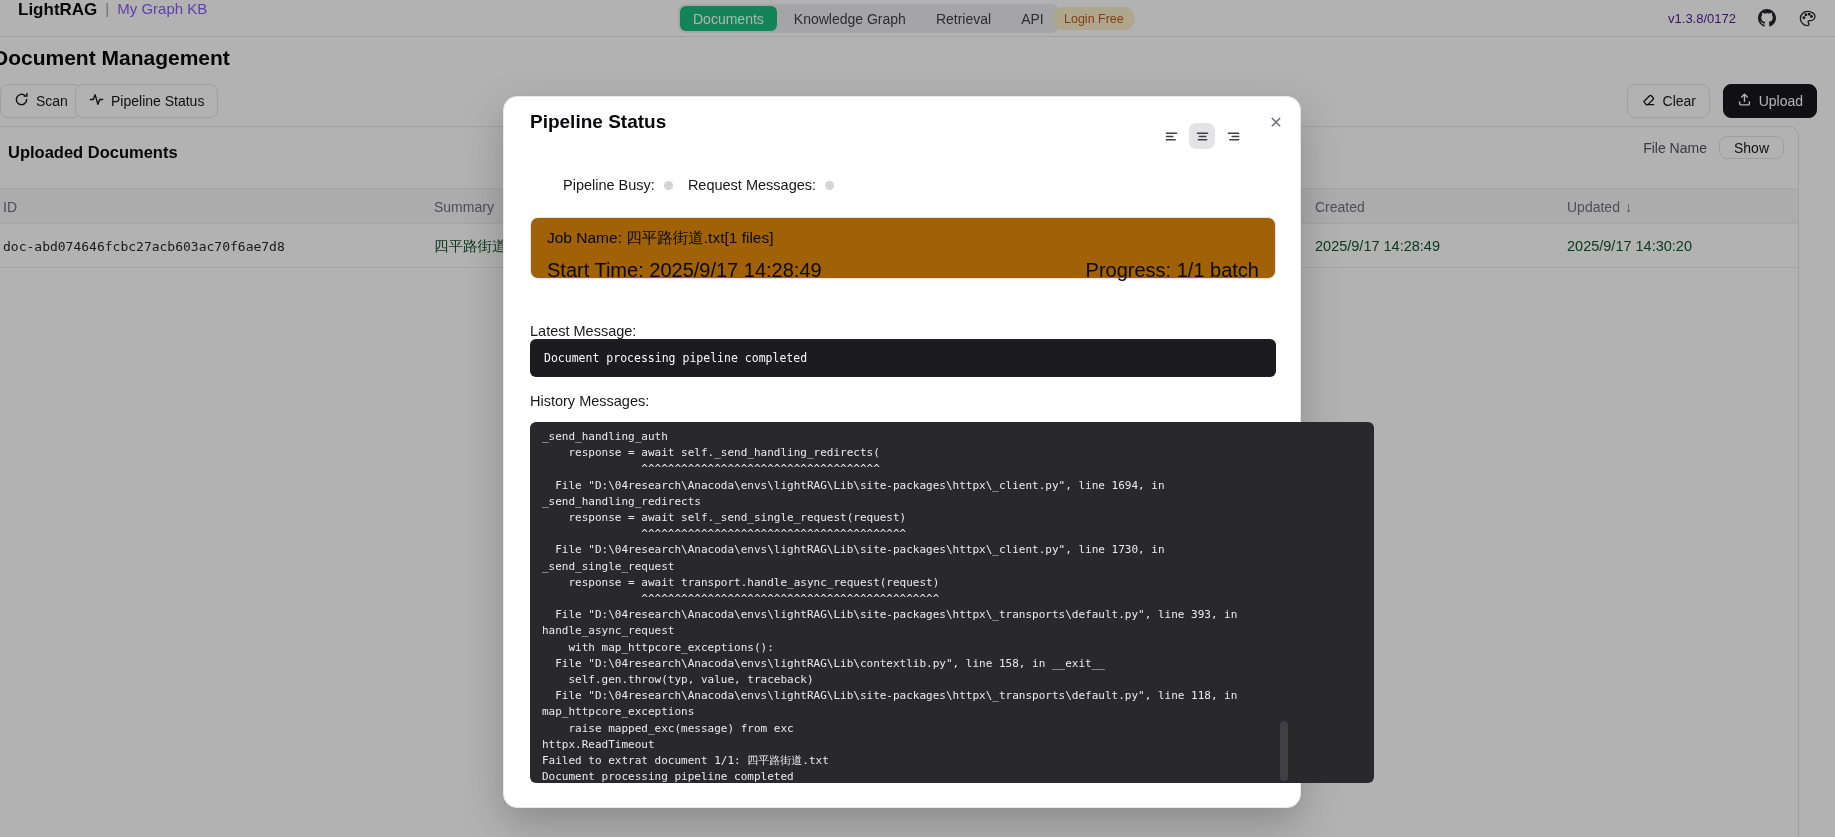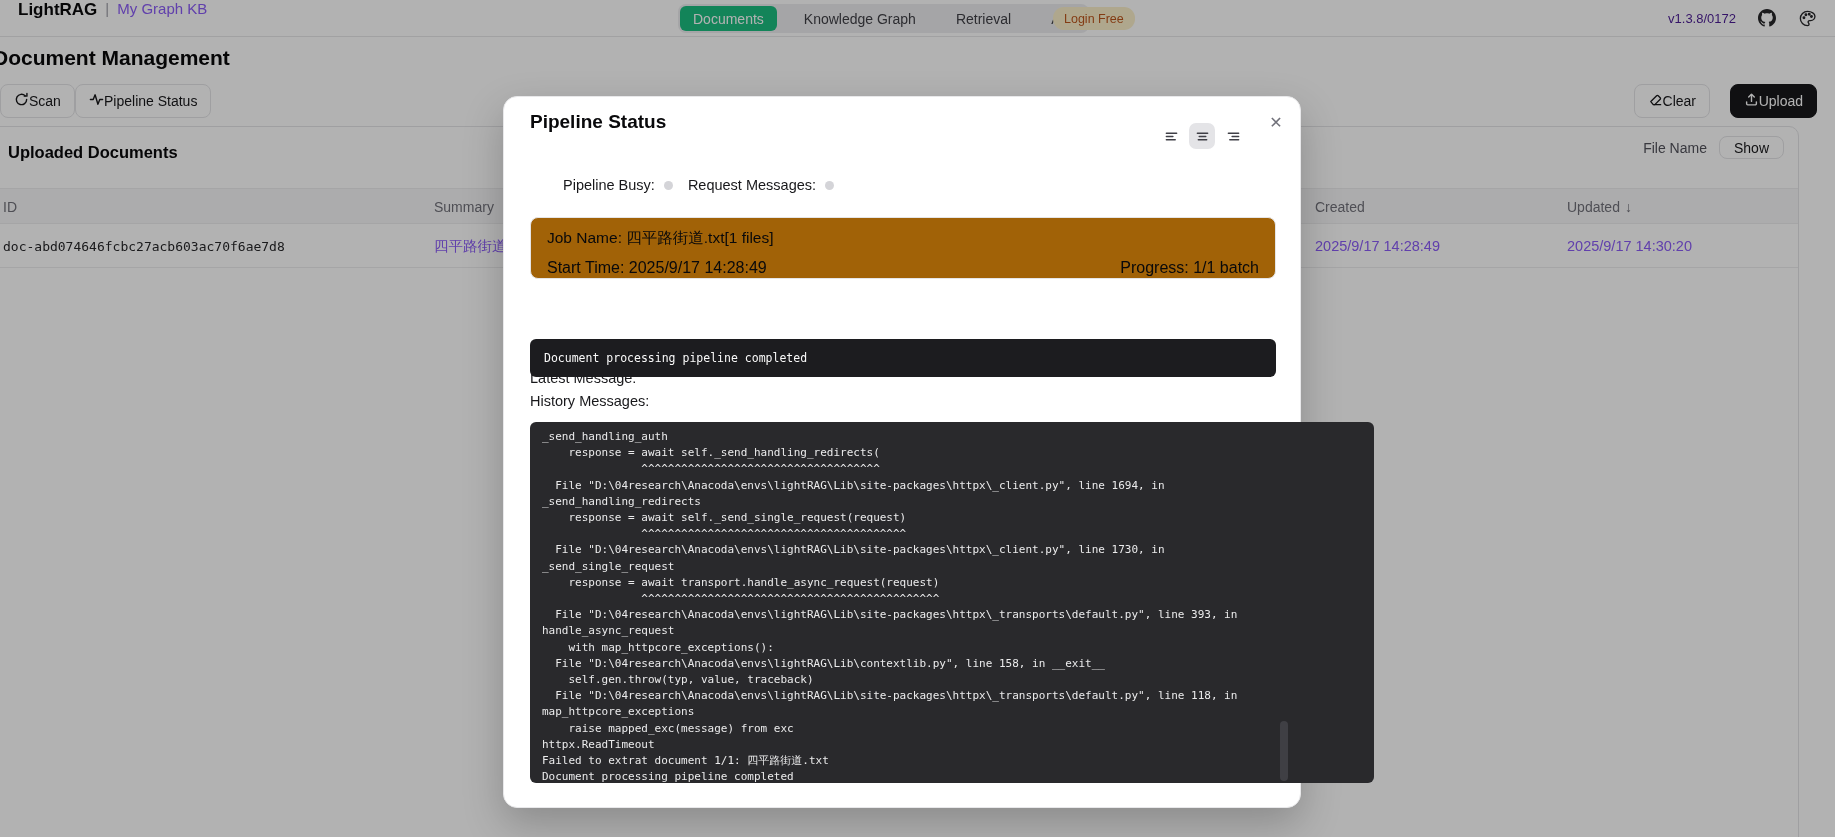--- a/index.html
+++ b/index.html
@@ -5,67 +5,67 @@
   * { margin:0; padding:0; box-sizing:border-box; }
   html,body { width:1835px; height:837px; overflow:hidden; }
   body { font-family:"Liberation Sans", sans-serif; background:#ffffff; position:relative; color:#18181b; }
 
   
   .appbar { position:absolute; top:0; left:0; width:1835px; height:37px; background:#fff; border-bottom:1px solid #e7e7e9; z-index:1; }
   .brand-wrap { position:absolute; left:18px; top:0; height:36px; display:flex; align-items:flex-start; gap:8px; }
   .brand { font-size:17px; font-weight:700; color:#09090b; }
   .brand-sep { color:#a1a1aa; font-size:15px; }
   .workspace { font-size:15px; color:#8b5cf6; }
-  .tabs { position:absolute; left:678px; top:4px; height:29px; background:#ededef; border-radius:8px; display:flex; align-items:center; padding:2px; gap:14px; }
+  .tabs { position:absolute; left:678px; top:4px; height:29px; background:#ededef; border-radius:8px; display:flex; align-items:center; padding:2px; gap:4px; }
   .tab { height:25px; display:flex; align-items:center; padding:0 13px; font-size:14px; color:#3f3f46; border-radius:6px; cursor:pointer; white-space:nowrap; }
   .tab.active { background:#1cbd80; color:#ffffff; }
   .login-badge { position:absolute; left:1053px; top:7px; height:23px; display:flex; align-items:center; padding:0 11px; background:#fbf0ca; color:#bc551c; font-size:12.5px; border-radius:11px; }
   .appbar-right { position:absolute; right:18px; top:0; height:36px; display:flex; align-items:center; gap:22px; }
   .version { font-size:13px; color:#4c1d95; }
   .iconbtn { display:flex; align-items:center; justify-content:center; color:#27272a; cursor:pointer; }
 
   
   .page-title { position:absolute; left:-7px; top:46px; font-size:21px; font-weight:700; color:#09090b; }
-  .btn { display:inline-flex; align-items:center; height:34px; padding:0 13px; border:1px solid #e4e4e7; background:#fff; border-radius:8px; font-size:14px; color:#18181b; cursor:pointer; white-space:nowrap; }
+  .btn { display:inline-flex; align-items:center; gap:7px; height:34px; padding:0 13px; border:1px solid #e4e4e7; background:#fff; border-radius:8px; font-size:14px; color:#18181b; cursor:pointer; white-space:nowrap; }
   .btn svg { flex:none; }
   .btn.dark { background:#18181b; border-color:#18181b; color:#fff; }
   .btn-scan { position:absolute; left:0px; top:84px; }
   .btn-pipeline { position:absolute; left:75px; top:84px; }
   .btn-clear { position:absolute; right:125px; top:84px; }
   .btn-upload { position:absolute; right:18px; top:84px; }
 
   .doc-card { position:absolute; left:-20px; top:126px; right:36px; height:760px; background:#fff; border:1px solid #e4e4e7; border-radius:10px; }
   .card-title { position:absolute; left:27px; top:16px; font-size:16.5px; font-weight:700; color:#09090b; }
   .card-controls { position:absolute; right:14px; top:9px; display:flex; align-items:center; gap:12px; }
   .file-name-label { font-size:14px; color:#52525b; }
   .btn-show { height:23px; padding:0 14px; }
   .thead { position:absolute; left:0; right:0; top:61px; height:36px; background:#f7f7f8; border-top:1px solid #ececee; border-bottom:1px solid #ececee; }
   .th { position:absolute; top:0; height:36px; display:flex; align-items:center; gap:5px; font-size:14px; color:#71717a; cursor:pointer; }
   .th-id { left:22px; } .th-summary { left:453px; } .th-created { left:1334px; } .th-updated { left:1586px; }
   .trow { position:absolute; left:0; right:0; top:97px; height:44px; border-bottom:1px solid #ececee; cursor:pointer; }
-  .td { position:absolute; top:0; height:44px; display:flex; align-items:center; font-size:14.5px; color:#8b5cf6; }
+  .td { position:absolute; top:0; height:44px; display:flex; align-items:center; font-size:14.5px; color:#14532d; }
   .td-id { left:22px; font-family:"DejaVu Sans Mono", monospace; font-size:13px; color:#27272a; }
   .td-summary { left:453px; } .td-created { left:1334px; } .td-updated { left:1586px; }
 
   
   .overlay { position:absolute; inset:0; background:rgba(0,0,0,0.30); z-index:50; }
   .modal { position:absolute; left:503px; top:96px; width:798px; height:712px; background:#fff; border:1px solid #e8e8ea; border-radius:14px; box-shadow:0 16px 40px rgba(0,0,0,.22); z-index:60; }
   .modal-title { position:absolute; left:26px; top:14px; font-size:19px; font-weight:700; color:#09090b; }
   .align-group { position:absolute; left:654px; top:26px; display:flex; gap:5px; }
   .align-btn { width:26px; height:26px; display:flex; align-items:center; justify-content:center; border-radius:7px; color:#3f3f46; cursor:pointer; }
   .align-btn.selected { background:#e4e4e7; }
   .modal-close { position:absolute; left:762px; top:15px; width:20px; height:20px; display:flex; align-items:center; justify-content:center; font-size:16px; color:#71717a; cursor:pointer; }
   .busy-row { position:absolute; left:26px; top:78px; height:20px; display:flex; align-items:center; font-size:14.5px; color:#18181b;margin-left:33px; }
   .dot { width:9px; height:9px; border-radius:50%; background:#d4d4d8; display:inline-block; }
   .dot-1 { margin-left:9px; } .pending-label { margin-left:15px; } .dot-2 { margin-left:9px; }
   .job-card { position:absolute; left:26px; top:120px; width:746px; height:62px; border:1px solid #e5e5e7; border-radius:8px; background:#a16207; }
   .job-line1 { position:absolute; left:16px; top:10px; font-size:15.5px; color:#09090b; }
-  .job-line2 { position:absolute; left:16px; right:16px; top:41px; display:flex; justify-content:space-between; font-size:16px; color:#09090b; }
+  .job-line2 { position:absolute; left:16px; right:16px; top:41px; display:flex; justify-content:space-between; font-size:20px; color:#09090b; }
   .section-label { position:absolute; left:26px; font-size:14.5px; color:#18181b; }
-  .latest-label { top:226px;margin-top:47px; }
+  .latest-label { top:226px; }
   .latest-bar { position:absolute; left:26px; top:242px; width:746px; height:38px; background:#1c1c1f; border-radius:6px; display:flex; align-items:center; padding:0 14px; }
   .latest-text { font-family:"DejaVu Sans Mono", monospace; font-size:11.5px; color:#fafafa; }
   .history-label { top:296px; }
   .console { position:absolute; left:26px; top:325px; width:844px; height:361px; background:#29292c; border-radius:6px; padding:7px 12px 0 12px; overflow:hidden; font-family:"DejaVu Sans Mono", monospace; font-size:11px; line-height:16.2px; color:#ebebec; white-space:pre; }
   .scroll-thumb { position:absolute; left:776px; top:624px; width:8px; height:60px; background:#3f3f44; border-radius:4px; cursor:pointer; }
 </style>
 </head>
 <body>
 
 <div class="appbar">

